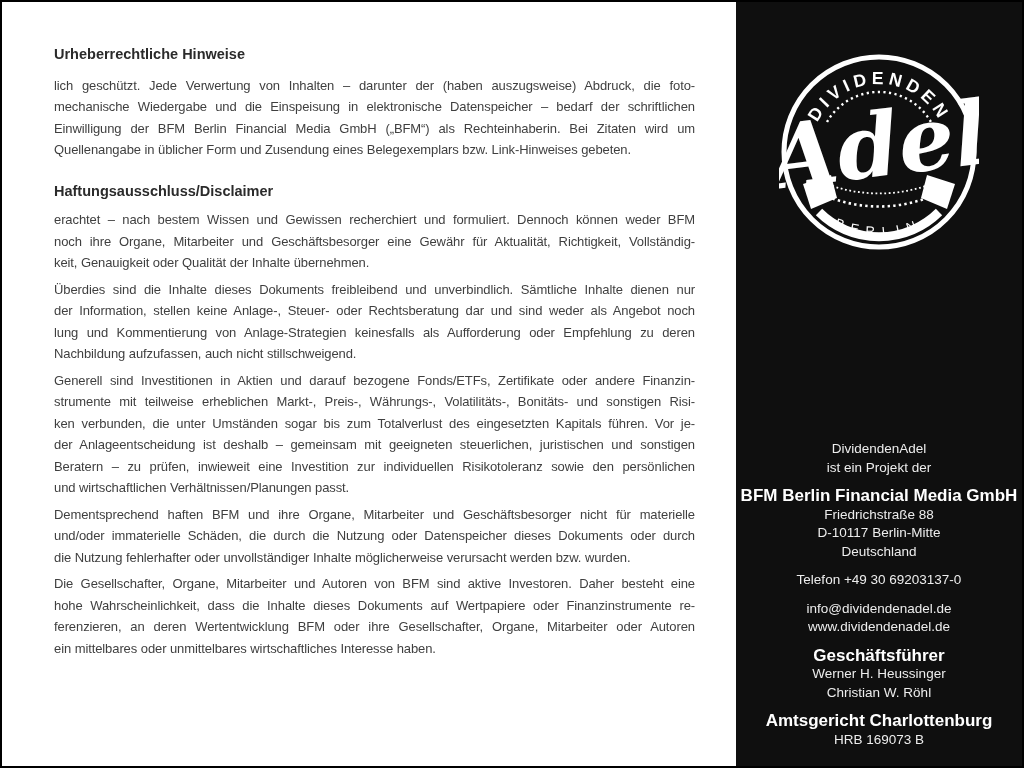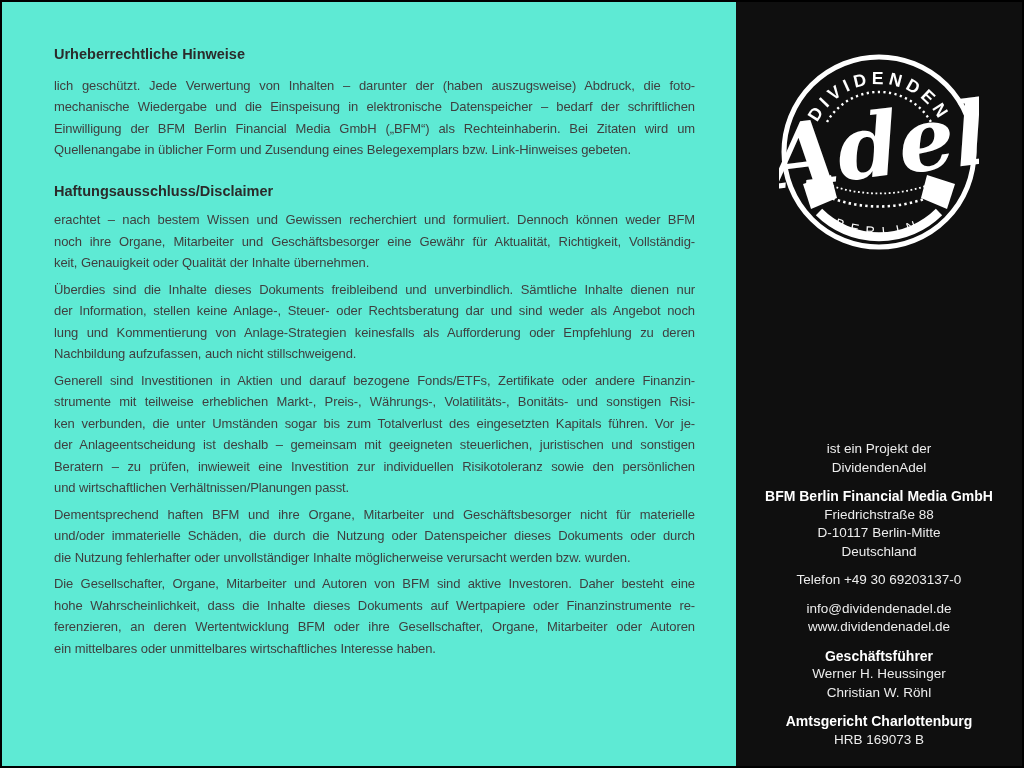--- a/index.html
+++ b/index.html
@@ -1,38 +1,38 @@
 <!DOCTYPE html>
 <html lang="de"><head>
 <meta charset="utf-8">
 <style>
   * { margin:0; padding:0; box-sizing:border-box; }
   html,body { width:1024px; height:768px; }
   body { font-family:"Liberation Sans","DejaVu Sans",sans-serif; background:#888; }
-  .page { position:relative; width:1024px; height:768px; background:#5eead4;
+  .page { position:relative; width:1024px; height:768px; background:#ffffff;
           border:2px solid #000; overflow:hidden; }
 
   
   .content { position:absolute; left:52px; top:42px; width:641px;
              color:#3f3f3f; font-size:13px; line-height:21.5px; }
   .sec-heading { font-size:14.5px; font-weight:bold; color:#2b2b2b; line-height:21.5px; }
   .sec-heading.first { margin-bottom:9px; }
   .sec-heading.second { margin-top:20px; margin-bottom:7px; }
   .paragraph { margin-bottom:5px; }
   .tline { text-align:justify; text-align-last:justify; letter-spacing:-0.1px;
            word-spacing:0.1px; }
   .tline.last { text-align-last:left; }
 
   
   .sidebar { position:absolute; top:0; right:0; bottom:0; width:286px; background:#0f0f0f; }
   .logo-wrap { position:absolute; top:50px; left:43px; width:200px; height:206px; }
   .info { position:absolute; top:438px; left:0; right:0; text-align:center;
           color:#ededed; font-size:13.5px; line-height:18.5px; }
   .info-group { margin-bottom:10px; }
-  .info-line.bold { font-weight:bold; font-size:14px; color:#ffffff; }
+  .info-line.bold { font-weight:bold; font-size:17px; color:#ffffff; }
 </style>
 </head>
 <body>
 
 <div class="page">
 
   <div class="content">
     <h2 class="sec-heading first">Urheberrechtliche Hinweise</h2>
     <div>
         <div class="paragraph">
@@ -110,22 +110,22 @@
         <text font-family="Liberation Sans, sans-serif" font-size="13" fill="#ffffff" letter-spacing="7.5" text-anchor="middle">
           <textPath href="#arcBottomText" startOffset="50%">BERLIN</textPath>
         </text>
 
         <path d="M 40,160 A 85,85 0 0 0 160,160" fill="none" stroke="#ffffff" stroke-width="9"></path>
       </svg>
     </div>
 
     <div class="info">
         <div class="info-group">
+          <div class="info-line">DividendenAdel</div>
           <div class="info-line">ist ein Projekt der</div>
-          <div class="info-line">DividendenAdel</div>
         </div>
         <div class="info-group">
           <div class="info-line bold">BFM Berlin Financial Media GmbH</div>
           <div class="info-line">Friedrichstraße 88</div>
           <div class="info-line">D-10117 Berlin-Mitte</div>
           <div class="info-line">Deutschland</div>
         </div>
         <div class="info-group">
           <div class="info-line">Telefon +49 30 69203137-0</div>
         </div>

